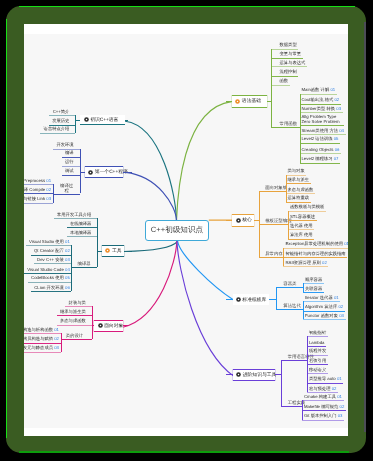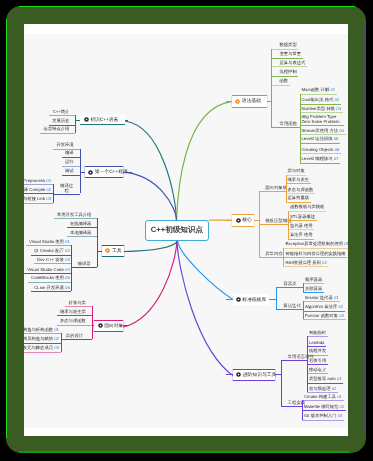--- a/index.html
+++ b/index.html
@@ -12,21 +12,21 @@
 .hl-l{position:absolute;left:5.8px;top:19px;width:1.7px;height:419px;background:#16e016;}
 .hl-b{position:absolute;left:19px;top:451.2px;width:330px;height:1.6px;background:#0c9c0c;}
 .sh-r{position:absolute;left:364px;top:22px;width:2px;height:410px;background:#4c4c57;}
 .paper{position:absolute;left:23.7px;top:23.7px;width:324.3px;height:412.3px;background:#fff;overflow:hidden;}
 .canvas{position:absolute;left:0;top:10.3px;width:324.3px;height:394px;background:#f7f7f7;}
 #mm{position:absolute;left:23.7px;top:23.7px;width:324.3px;height:412.3px;overflow:hidden;}
 #mm > *{position:absolute;}
 svg#curves{position:absolute;left:-23.7px;top:-23.7px;width:373px;height:461px;}
 .root{left:121.3px;top:196.3px;width:64px;height:21px;border:1.3px solid #3fa9d8;
   border-radius:3px;background:#fff;color:#3d3d3d;display:flex;align-items:center;justify-content:center;
-  font-size:7.6px;box-sizing:border-box;white-space:nowrap;font-weight:bold;}
+  font-size:7.6px;box-sizing:border-box;white-space:nowrap;}
 .bnode{background:#fff;display:flex;align-items:center;box-sizing:border-box;
   font-size:4.8px;color:#1c1c1c;white-space:nowrap;padding-left:3.2px;}
 .gnode{font-size:4.4px;color:#3a3a3a;white-space:nowrap;box-sizing:border-box;
   text-align:center;line-height:4.6px;}
 .leaf{font-size:4.3px;line-height:4.6px;color:#2a2a2a;font-weight:400;white-space:nowrap;box-sizing:border-box;}
 .leaf .sfx{color:#2f7fe0;}
 .leaf.two{white-space:normal;}
 .gnode{white-space:nowrap;}
 .gnode.two{white-space:normal;}
 .vl{width:0.9px;}

